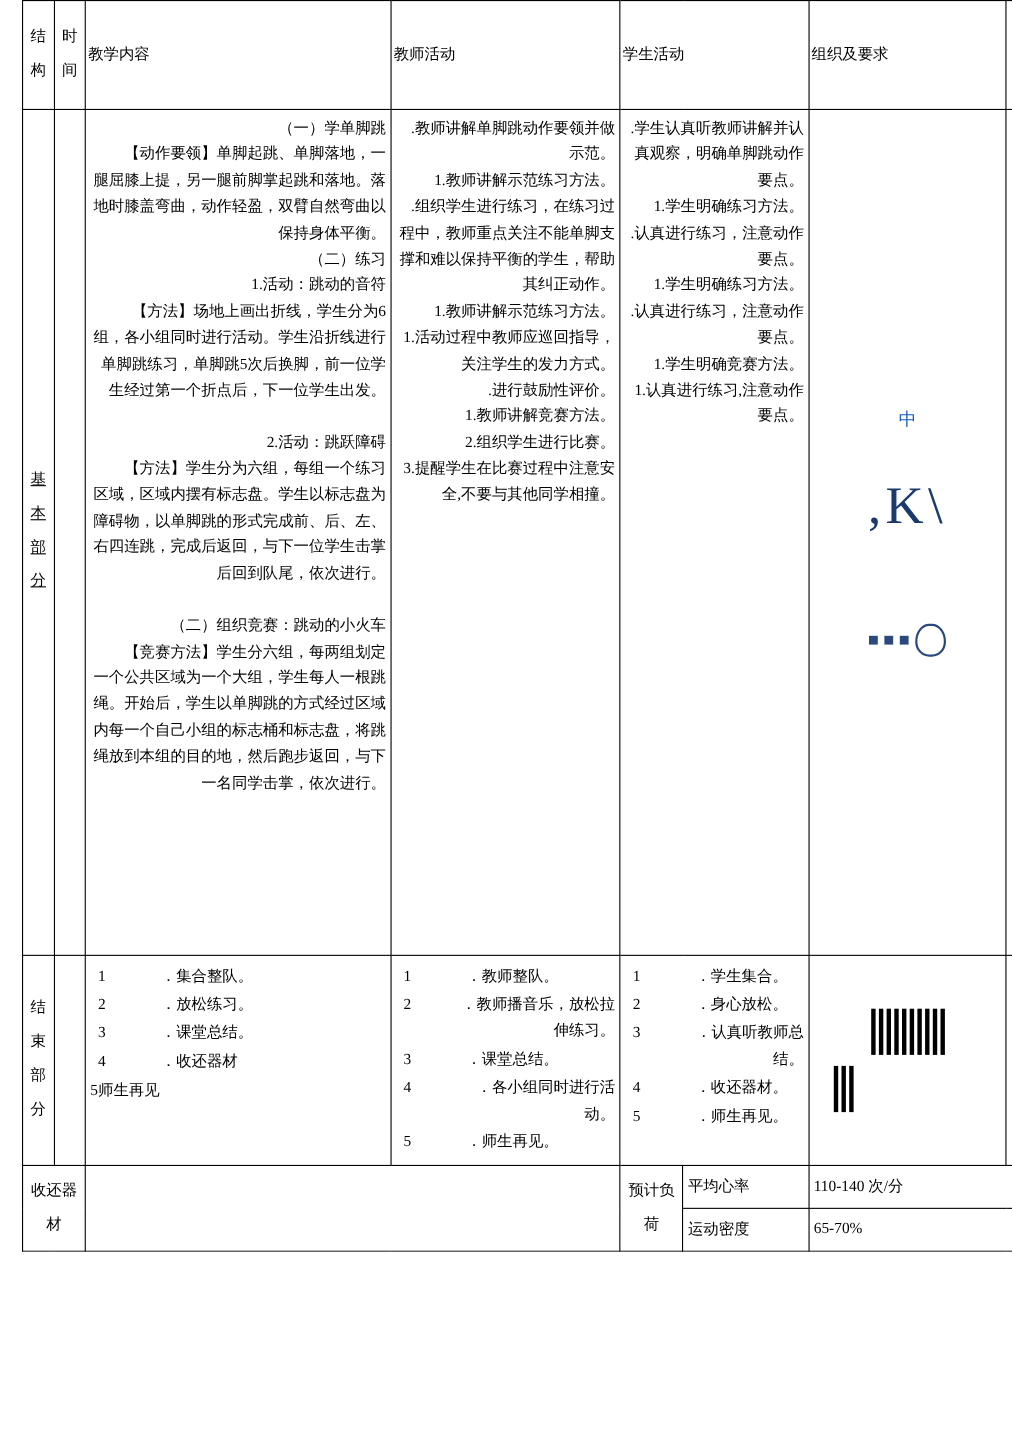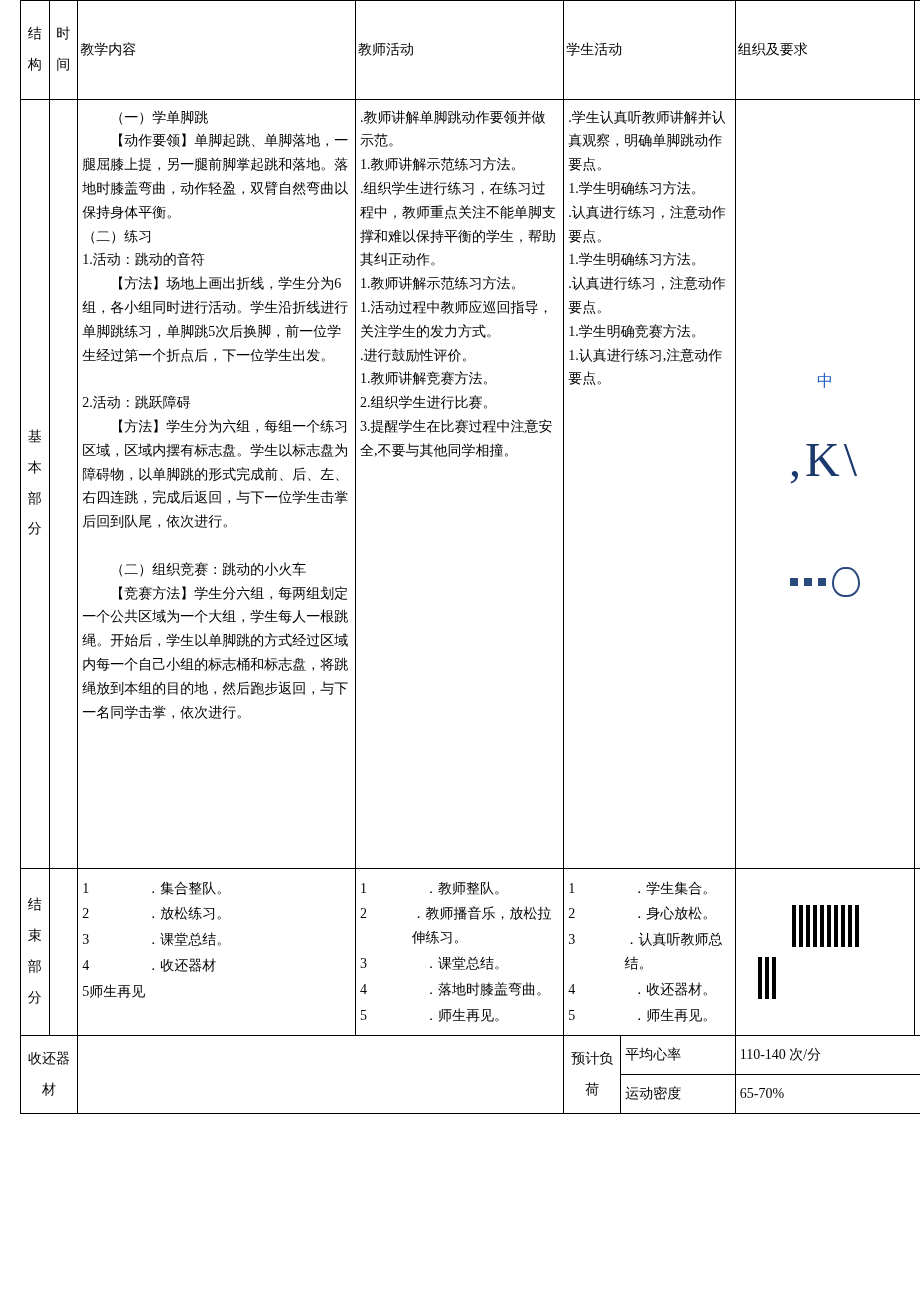--- a/index.html
+++ b/index.html
@@ -34,20 +34,21 @@
     line-height: 2.2;
     letter-spacing: 0;
   }
   .time-col {
     text-align: center;
     vertical-align: middle;
   }
   .content-cell {
     line-height: 1.7;
     padding: 6px 4px;
+    text-align: right;
   }
   .para {
     margin: 0;
     white-space: pre-wrap;
   }
   .org-cell {
     text-align: center;
     vertical-align: middle;
     position: relative;
   }
@@ -132,21 +133,21 @@
     <td class="header-cell vert-label">结构</td>
     <td class="header-cell vert-label">时间</td>
     <td class="header-cell">教学内容</td>
     <td class="header-cell">教师活动</td>
     <td class="header-cell" colspan="2">学生活动</td>
     <td class="header-cell">组织及要求</td>
     <td class="header-cell vert-label">强度</td>
   </tr>
 
   <tr>
-    <td class="vert-label" style="height:760px;">基本部分</td>
+    <td class="vert-label" style="height:760px;text-decoration:underline;">基本部分</td>
     <td class="time-col"></td>
     <td class="content-cell"><span class="para">　　（一）学单脚跳
 　　【动作要领】单脚起跳、单脚落地，一腿屈膝上提，另一腿前脚掌起跳和落地。落地时膝盖弯曲，动作轻盈，双臂自然弯曲以保持身体平衡。
 （二）练习
 1.活动：跳动的音符
 　　【方法】场地上画出折线，学生分为6组，各小组同时进行活动。学生沿折线进行单脚跳练习，单脚跳5次后换脚，前一位学生经过第一个折点后，下一位学生出发。
 
 2.活动：跳跃障碍
 　　【方法】学生分为六组，每组一个练习区域，区域内摆有标志盘。学生以标志盘为障碍物，以单脚跳的形式完成前、后、左、右四连跳，完成后返回，与下一位学生击掌后回到队尾，依次进行。
 
@@ -221,21 +222,21 @@
             <span>．教师播音乐，放松拉伸练习。</span>
           </div>
       <div class="list-line">
             <span class="list-num">3</span>
             <span class="list-gap"></span>
             <span>．课堂总结。</span>
           </div>
       <div class="list-line">
             <span class="list-num">4</span>
             <span class="list-gap"></span>
-            <span>．落地时膝盖弯曲。</span>
+            <span>．各小组同时进行活动。</span>
           </div>
       <div class="list-line">
             <span class="list-num">5</span>
             <span class="list-gap"></span>
             <span>．师生再见。</span>
           </div>
     </td>
     <td class="content-cell" colspan="2">
       <div class="list-line">
             <span class="list-num">1</span>

